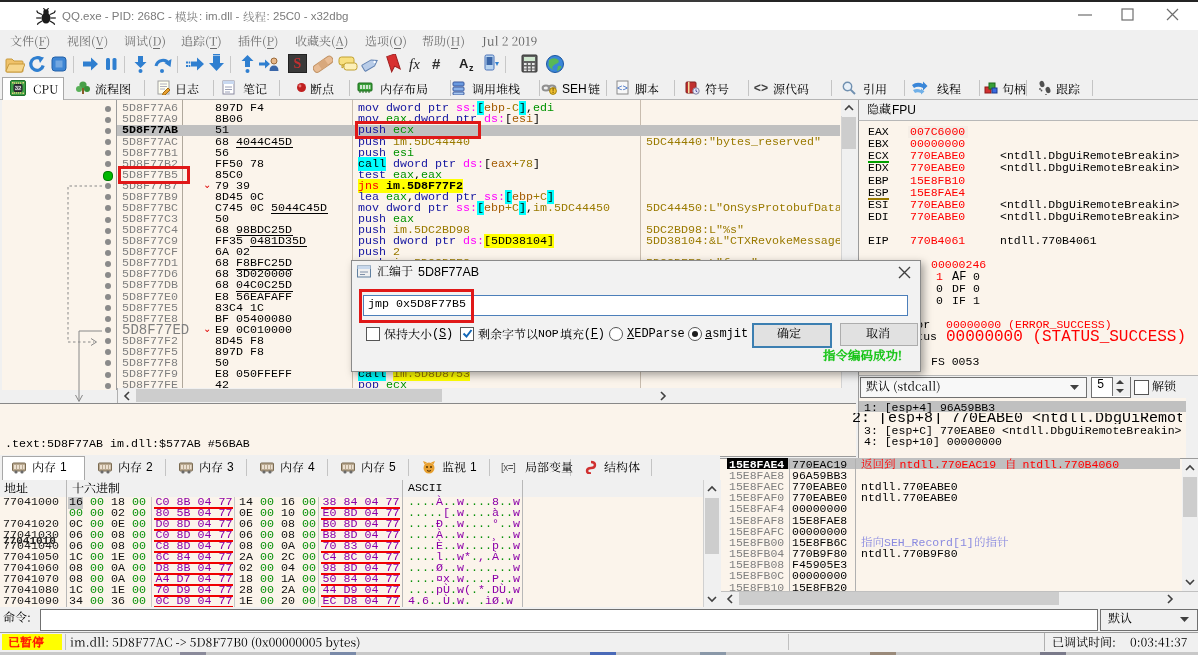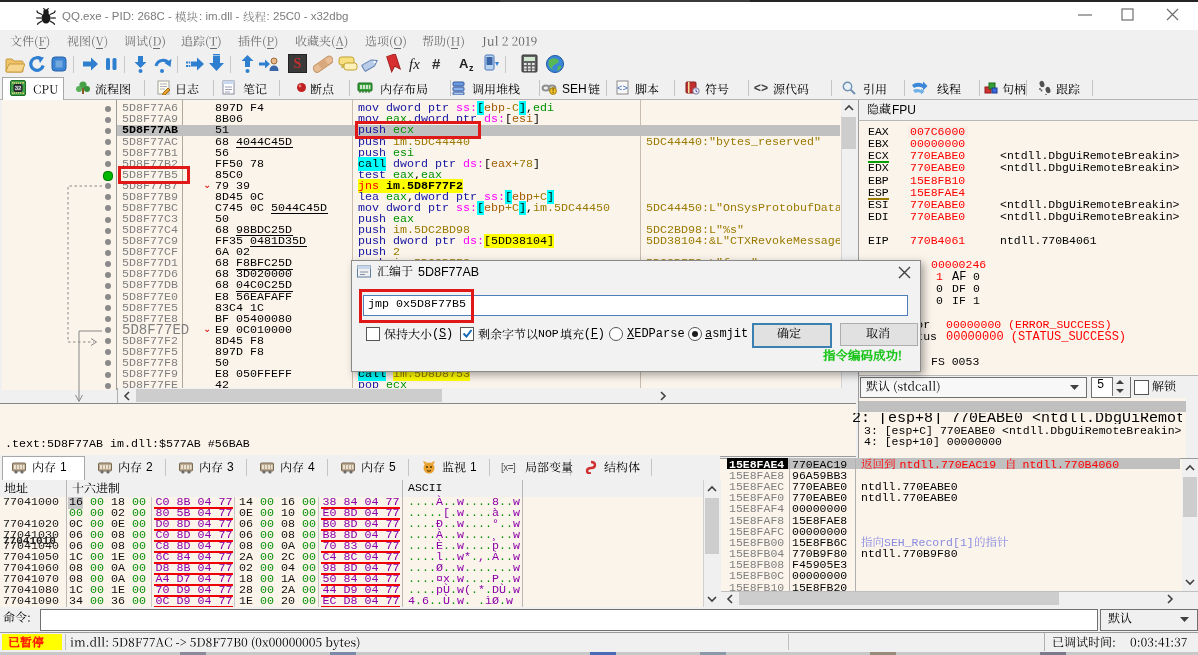--- a/index.html
+++ b/index.html
@@ -563,21 +563,21 @@
     <div style="position:absolute;left:936.0px;top:283.1px;font-family:'Liberation Mono';font-size:11.5px;color:#000;font-weight:normal;line-height:12px;white-space:pre;">0</div>
     <div style="position:absolute;left:952.0px;top:283.1px;font-family:'Liberation Mono';font-size:11.5px;color:#000;font-weight:normal;line-height:12px;white-space:pre;">DF</div>
     <div style="position:absolute;left:973.0px;top:283.1px;font-family:'Liberation Mono';font-size:11.5px;color:#000;font-weight:normal;line-height:12px;white-space:pre;">0</div>
     <div style="position:absolute;left:868.0px;top:295.2px;font-family:'Liberation Mono';font-size:11.5px;color:#000;font-weight:normal;line-height:12px;white-space:pre;">CF</div>
     <div style="position:absolute;left:936.0px;top:295.2px;font-family:'Liberation Mono';font-size:11.5px;color:#000;font-weight:normal;line-height:12px;white-space:pre;">0</div>
     <div style="position:absolute;left:952.0px;top:295.2px;font-family:'Liberation Mono';font-size:11.5px;color:#000;font-weight:normal;line-height:12px;white-space:pre;">IF</div>
     <div style="position:absolute;left:973.0px;top:295.2px;font-family:'Liberation Mono';font-size:11.5px;color:#000;font-weight:normal;line-height:12px;white-space:pre;">1</div>
     <div style="position:absolute;left:868.0px;top:319.3px;font-family:'Liberation Mono';font-size:11.5px;color:#000;font-weight:normal;line-height:12px;white-space:pre;">LastError</div>
     <div style="position:absolute;left:946.0px;top:319.3px;font-family:'Liberation Mono';font-size:11.5px;color:#ff0000;font-weight:normal;line-height:12px;white-space:pre;">00000000&nbsp;(ERROR_SUCCESS)</div>
     <div style="position:absolute;left:868.0px;top:331.4px;font-family:'Liberation Mono';font-size:11.5px;color:#000;font-weight:normal;line-height:12px;white-space:pre;">LastStatus</div>
-    <div style="position:absolute;left:946.0px;top:331.4px;font-family:'Liberation Mono';font-size:12px;color:#ff0000;font-weight:normal;line-height:12px;white-space:pre;">00000000&nbsp;(STATUS_SUCCESS)</div>
+    <div style="position:absolute;left:946.0px;top:331.4px;font-family:'Liberation Mono';font-size:16px;color:#ff0000;font-weight:normal;line-height:12px;white-space:pre;">00000000&nbsp;(STATUS_SUCCESS)</div>
     <div style="position:absolute;left:868.0px;top:355.5px;font-family:'Liberation Mono';font-size:11.5px;color:#000;font-weight:normal;line-height:12px;white-space:pre;">GS&nbsp;002B</div>
     <div style="position:absolute;left:931.0px;top:355.5px;font-family:'Liberation Mono';font-size:11.5px;color:#000;font-weight:normal;line-height:12px;white-space:pre;">FS&nbsp;0053</div>
     <div style="position:absolute;left:858.0px;top:375.0px;width:340.0px;height:23.0px;background:#f0f0f0;border-left:1px solid #9b9b9b;border-top:1px solid #b8b8b8"></div>
     <div style="position:absolute;left:860.0px;top:377.0px;width:225.0px;height:19.0px;background:#f8f8f8;border:1px solid #707070"></div>
     <svg style="position:absolute;left:866.0px;top:380.0px;overflow:visible;" width="75" height="15">
       <path transform="translate(0,10.6)" d="M3.7 -2.0 3.5 -1.9C3.8 -1.5 4.1 -0.7 4.1 -0.2C4.7 0.4 5.4 -0.9 3.7 -2.0ZM4.9 -2.3 4.8 -2.2C5.1 -1.9 5.4 -1.3 5.5 -0.9C6.1 -0.3 6.7 -1.6 4.9 -2.3ZM2.6 -1.7 2.4 -1.7C2.5 -1.1 2.6 -0.3 2.5 0.3C3.0 1.0 3.9 -0.3 2.6 -1.7ZM1.5 -1.6 1.3 -1.6C1.3 -1.0 1.0 -0.2 0.7 0.1C0.4 0.3 0.3 0.5 0.5 0.8C0.6 1.0 1.1 0.9 1.3 0.7C1.6 0.3 1.8 -0.5 1.5 -1.6ZM2.0 -8.4 1.8 -8.4C2.1 -7.9 2.3 -7.1 2.3 -6.6C2.8 -6.1 3.3 -7.1 2.0 -8.4ZM9.3 -9.3 9.1 -9.3C9.5 -8.8 10.0 -8.1 10.1 -7.5C10.8 -6.9 11.5 -8.4 9.3 -9.3ZM5.1 -8.2 4.3 -8.5C4.3 -8.0 4.1 -7.0 3.9 -6.4L4.1 -6.4C4.4 -6.9 4.7 -7.5 4.9 -7.9C5.0 -7.9 5.1 -7.9 5.1 -8.0V-5.9H3.7V-9.0H5.1ZM1.7 -5.2V-5.5H3.0V-4.4H0.9L0.9 -4.0H3.0V-2.9C1.9 -2.8 1.0 -2.7 0.5 -2.7L0.9 -1.7C1.0 -1.8 1.1 -1.8 1.1 -2.0C3.4 -2.4 5.1 -2.7 6.3 -3.0L6.3 -3.2L3.8 -2.9V-4.0H5.8C6.0 -4.0 6.1 -4.1 6.1 -4.2C5.8 -4.5 5.3 -4.9 5.3 -4.9L4.8 -4.4H3.8V-5.5H5.1V-5.1H5.2C5.5 -5.1 5.8 -5.3 5.8 -5.4V-8.9C6.0 -9.0 6.2 -9.0 6.3 -9.1L5.4 -9.8L5.0 -9.4H1.7L1.0 -9.7V-5.0H1.1C1.4 -5.0 1.7 -5.1 1.7 -5.2ZM3.1 -5.9H1.7V-9.0H3.1ZM10.6 -6.9 10.1 -6.3H8.6C8.6 -7.3 8.7 -8.3 8.7 -9.5C8.9 -9.5 9.1 -9.6 9.1 -9.8L7.9 -9.9C7.9 -8.6 7.9 -7.4 7.8 -6.3H6.0L6.1 -6.0H7.8C7.6 -2.9 7.0 -0.9 4.9 0.8L5.1 0.9C7.7 -0.6 8.4 -2.7 8.6 -5.8C8.8 -2.9 9.4 -0.7 10.9 0.8C11.1 0.5 11.3 0.3 11.6 0.3L11.7 0.1C10.1 -1.1 9.1 -3.2 8.8 -6.0H11.2C11.3 -6.0 11.5 -6.0 11.5 -6.1C11.1 -6.5 10.6 -6.9 10.6 -6.9Z M13.6 -10.0 13.5 -9.9C14.0 -9.4 14.7 -8.5 14.9 -7.8C15.7 -7.3 16.3 -9.0 13.6 -10.0ZM14.9 -6.4C15.1 -6.4 15.3 -6.5 15.3 -6.6L14.6 -7.2L14.2 -6.8H12.4L12.6 -6.5H14.1V-1.2C14.1 -1.0 14.1 -0.9 13.7 -0.7L14.2 0.2C14.4 0.2 14.5 0.1 14.6 -0.1C15.6 -1.3 16.5 -2.4 16.9 -2.9L16.8 -3.1C16.1 -2.5 15.5 -1.9 14.9 -1.5ZM19.7 -9.4C20.0 -9.5 20.1 -9.6 20.1 -9.8L18.9 -9.9C18.9 -5.9 19.0 -2.1 15.1 0.7L15.3 0.9C18.5 -1.0 19.3 -3.5 19.6 -6.2C19.9 -3.4 20.7 -0.8 22.8 0.9C22.9 0.5 23.2 0.3 23.6 0.2L23.6 0.1C20.8 -1.8 20.0 -4.7 19.7 -8.0Z M29.0 -3.6C29.0 -5.9 29.5 -7.4 31.1 -9.6L30.9 -9.8C29.0 -8.0 28.2 -6.0 28.2 -3.6C28.2 -1.2 29.0 0.7 30.9 2.6L31.1 2.4C29.5 0.2 29.0 -1.4 29.0 -3.6Z M34.1 0.2C35.7 0.2 36.6 -0.6 36.6 -1.7C36.6 -2.5 36.1 -3.1 34.9 -3.5L34.3 -3.7C33.4 -4.0 33.0 -4.3 33.0 -4.9C33.0 -5.5 33.5 -6.0 34.4 -6.0C34.8 -6.0 35.1 -5.9 35.5 -5.7L35.7 -4.5H36.2L36.3 -5.8C35.7 -6.2 35.1 -6.4 34.4 -6.4C33.0 -6.4 32.2 -5.6 32.2 -4.6C32.2 -3.7 32.8 -3.2 33.8 -2.8L34.4 -2.6C35.4 -2.3 35.7 -1.9 35.7 -1.4C35.7 -0.7 35.1 -0.2 34.1 -0.2C33.6 -0.2 33.2 -0.3 32.9 -0.4L32.6 -1.7H32.1V-0.3C32.7 0.0 33.3 0.2 34.1 0.2Z M39.9 0.2C40.6 0.2 41.0 -0.0 41.4 -0.4L41.2 -0.6C40.9 -0.5 40.6 -0.3 40.3 -0.3C39.8 -0.3 39.5 -0.7 39.5 -1.4V-5.7H41.2V-6.2H39.5L39.5 -8.1H38.9L38.5 -6.2L37.3 -6.1V-5.7H38.5V-2.5C38.5 -2.1 38.5 -1.8 38.5 -1.4C38.5 -0.3 38.9 0.2 39.9 0.2Z M46.7 0.1 48.8 0.0V-0.3L47.6 -0.4V-7.7L47.7 -9.6L47.5 -9.7L45.6 -9.3V-9.0L46.7 -8.9V-5.5C46.1 -6.1 45.5 -6.4 44.9 -6.4C43.3 -6.4 42.1 -5.1 42.1 -3.0C42.1 -1.1 43.2 0.2 44.7 0.2C45.5 0.2 46.2 -0.1 46.7 -0.8ZM46.7 -1.2C46.2 -0.6 45.7 -0.4 45.1 -0.4C44.0 -0.4 43.2 -1.2 43.2 -3.0C43.2 -5.0 44.1 -5.8 45.2 -5.8C45.7 -5.8 46.1 -5.6 46.7 -5.1Z M52.6 0.2C53.8 0.2 54.5 -0.3 55.0 -1.1L54.8 -1.3C54.3 -0.7 53.7 -0.4 53.0 -0.4C51.6 -0.4 50.7 -1.4 50.7 -3.1C50.7 -4.9 51.6 -6.0 52.8 -6.0C53.1 -6.0 53.4 -5.9 53.7 -5.8L53.9 -5.0C54.0 -4.5 54.2 -4.4 54.5 -4.4C54.8 -4.4 54.9 -4.5 55.0 -4.8C54.7 -5.7 53.9 -6.4 52.8 -6.4C51.1 -6.4 49.6 -5.2 49.6 -3.0C49.6 -1.0 50.9 0.2 52.6 0.2Z M61.0 0.2C61.5 0.2 61.8 -0.0 62.1 -0.4L61.9 -0.6C61.7 -0.4 61.6 -0.3 61.4 -0.3C61.0 -0.3 60.9 -0.5 60.9 -1.3V-4.3C60.9 -5.7 60.2 -6.4 58.8 -6.4C57.4 -6.4 56.5 -5.8 56.3 -4.8C56.4 -4.5 56.6 -4.4 56.8 -4.4C57.1 -4.4 57.3 -4.5 57.4 -5.0L57.6 -5.8C57.9 -5.9 58.2 -6.0 58.5 -6.0C59.5 -6.0 59.9 -5.6 59.9 -4.3V-3.8C59.4 -3.7 58.8 -3.5 58.3 -3.4C56.7 -2.9 56.1 -2.3 56.1 -1.4C56.1 -0.4 56.9 0.2 57.8 0.2C58.7 0.2 59.2 -0.2 59.9 -1.0C60.0 -0.3 60.3 0.2 61.0 0.2ZM59.9 -1.4C59.1 -0.6 58.7 -0.4 58.2 -0.4C57.6 -0.4 57.1 -0.8 57.1 -1.5C57.1 -2.2 57.5 -2.7 58.5 -3.1C58.9 -3.2 59.4 -3.4 59.9 -3.5Z M63.7 0.0H65.8V-0.3L64.8 -0.4L64.7 -2.7V-7.7L64.8 -9.6L64.6 -9.7L62.7 -9.3V-9.0L63.7 -8.9V-2.7L63.7 -0.4L62.6 -0.3V0.0Z M67.7 0.0H69.8V-0.3L68.8 -0.4L68.7 -2.7V-7.7L68.8 -9.6L68.6 -9.7L66.7 -9.3V-9.0L67.8 -8.9V-2.7L67.7 -0.4L66.6 -0.3V0.0Z M72.7 -3.6C72.7 -1.4 72.2 0.2 70.6 2.4L70.8 2.6C72.6 0.7 73.5 -1.2 73.5 -3.6C73.5 -6.0 72.6 -8.0 70.8 -9.8L70.6 -9.6C72.1 -7.5 72.7 -5.9 72.7 -3.6Z" fill="#000"></path>
     </svg>
     <svg style="position:absolute;left:1066px;top:377px;" width="18" height="19" viewBox="0 0 18 19">
       <path d="M4 8 L13 8 L8.5 13 Z" fill="#404040"></path>
     </svg>
@@ -590,20 +590,21 @@
     <svg style="position:absolute;left:1112px;top:387px;" width="16" height="9" viewBox="0 0 16 9">
       <path d="M4 2 L12 2 L8 6 Z" fill="#404040"></path>
     </svg>
     <div style="position:absolute;left:1134.0px;top:380.0px;width:13.0px;height:13.0px;background:#fff;border:1px solid #555"></div>
     <svg style="position:absolute;left:1152.0px;top:380.0px;overflow:visible;" width="24" height="15">
       <path transform="translate(0,10.6)" d="M3.8 -2.9V-4.6H4.8V-2.9ZM3.5 -9.7 2.4 -10.1C2.0 -8.5 1.2 -7.0 0.5 -6.0L0.7 -5.9C0.9 -6.1 1.2 -6.4 1.4 -6.7V-4.5C1.4 -2.7 1.3 -0.8 0.5 0.8L0.7 0.9C1.5 -0.1 1.9 -1.3 2.0 -2.5H3.1V-0.3H3.2C3.6 -0.3 3.8 -0.5 3.8 -0.5V-2.5H4.8V-0.1C4.8 0.0 4.8 0.1 4.6 0.1C4.4 0.1 3.5 0.0 3.5 0.0V0.2C3.9 0.3 4.1 0.3 4.3 0.5C4.4 0.6 4.4 0.7 4.5 0.9C5.4 0.9 5.5 0.5 5.5 -0.1V-6.4C5.8 -6.4 6.0 -6.5 6.1 -6.6L5.1 -7.4L4.7 -6.9H3.6C4.1 -7.3 4.6 -8.0 4.9 -8.4C5.1 -8.4 5.3 -8.4 5.3 -8.5L4.5 -9.3L4.0 -8.8H2.8L3.0 -9.5C3.3 -9.5 3.4 -9.6 3.5 -9.7ZM3.1 -2.9H2.0C2.1 -3.5 2.1 -4.0 2.1 -4.5V-4.6H3.1ZM3.8 -4.9V-6.5H4.8V-4.9ZM3.1 -4.9H2.1V-6.5H3.1ZM1.8 -7.1C2.1 -7.5 2.3 -8.0 2.6 -8.5H4.0C3.8 -8.0 3.5 -7.3 3.2 -6.9H2.2ZM9.4 -5.5 8.3 -5.6V-4.0H6.9C7.1 -4.3 7.2 -4.6 7.3 -5.0C7.6 -5.0 7.7 -5.1 7.8 -5.2L6.7 -5.5C6.5 -4.4 6.1 -3.3 5.6 -2.6L5.8 -2.4C6.1 -2.8 6.5 -3.2 6.7 -3.6H8.3V-1.9H5.7L5.8 -1.6H8.3V0.9H8.4C8.7 0.9 9.0 0.7 9.0 0.6V-1.6H11.4C11.6 -1.6 11.7 -1.6 11.7 -1.8C11.4 -2.1 10.8 -2.6 10.8 -2.6L10.3 -1.9H9.0V-3.6H11.1C11.3 -3.6 11.4 -3.7 11.4 -3.8C11.1 -4.2 10.5 -4.6 10.5 -4.6L10.0 -4.0H9.0V-5.2C9.3 -5.2 9.4 -5.4 9.4 -5.5ZM8.5 -9.2H5.7L5.8 -8.8H7.6C7.4 -7.4 6.9 -6.4 5.7 -5.6L5.7 -5.4C7.3 -6.1 8.2 -7.2 8.5 -8.8H10.3C10.3 -7.5 10.2 -6.8 10.0 -6.7C9.9 -6.6 9.8 -6.6 9.6 -6.6C9.4 -6.6 8.8 -6.6 8.5 -6.7V-6.5C8.8 -6.4 9.1 -6.3 9.3 -6.2C9.4 -6.1 9.4 -5.9 9.4 -5.7C9.8 -5.7 10.2 -5.8 10.5 -6.0C10.8 -6.3 11.0 -7.1 11.1 -8.7C11.3 -8.7 11.4 -8.8 11.5 -8.9L10.6 -9.6L10.2 -9.2Z M20.7 -5.3 19.5 -5.4C19.5 -2.5 19.4 -0.2 15.5 0.7L15.6 0.9C20.1 0.1 20.2 -2.2 20.3 -5.0C20.6 -5.0 20.7 -5.1 20.7 -5.3ZM20.2 -1.7 20.1 -1.5C21.0 -0.9 22.4 0.1 22.9 0.9C23.9 1.3 24.1 -0.6 20.2 -1.7ZM23.4 -9.3 22.3 -9.8C21.9 -8.8 21.5 -7.8 21.1 -7.2L21.3 -7.1C21.8 -7.6 22.5 -8.4 22.9 -9.1C23.2 -9.1 23.3 -9.2 23.4 -9.3ZM16.9 -9.7 16.7 -9.6C17.2 -9.0 17.8 -8.0 18.0 -7.3C18.7 -6.7 19.4 -8.3 16.9 -9.7ZM17.8 -1.8V-6.2H22.0V-1.8H22.1C22.4 -1.8 22.7 -2.0 22.7 -2.1V-6.0C23.0 -6.1 23.2 -6.2 23.3 -6.3L22.3 -7.0L21.9 -6.5H20.3V-9.7C20.5 -9.8 20.7 -9.9 20.7 -10.0L19.5 -10.1V-6.5H17.9L17.1 -6.9V-1.5H17.2C17.5 -1.5 17.8 -1.7 17.8 -1.8ZM14.9 -9.6C15.2 -9.6 15.3 -9.7 15.4 -9.9L14.1 -10.2C13.8 -8.9 13.0 -6.7 12.4 -5.5L12.5 -5.4C12.7 -5.7 12.9 -5.9 13.1 -6.2L13.1 -6.0H14.2V-4.0H12.5L12.6 -3.6H14.2V-0.9C14.2 -0.7 14.1 -0.6 13.7 -0.4L14.3 0.6C14.4 0.5 14.6 0.3 14.6 0.1C15.4 -0.7 16.2 -1.5 16.6 -2.0L16.4 -2.1L14.9 -1.1V-3.6H16.5C16.7 -3.6 16.8 -3.7 16.8 -3.8C16.5 -4.2 15.9 -4.7 15.9 -4.7L15.4 -4.0H14.9V-6.0H16.3C16.5 -6.0 16.6 -6.0 16.6 -6.2C16.3 -6.5 15.7 -6.9 15.7 -6.9L15.2 -6.3H13.2C13.5 -6.8 13.9 -7.4 14.2 -8.0H16.5C16.7 -8.0 16.8 -8.1 16.9 -8.2C16.5 -8.5 16.0 -9.0 16.0 -9.0L15.5 -8.4H14.4C14.6 -8.8 14.8 -9.2 14.9 -9.6Z" fill="#000"></path>
     </svg>
     <div style="position:absolute;left:858.0px;top:398.0px;width:340.0px;height:60.0px;background:#fbf4eb;border-left:1px solid #9b9b9b"></div>
     <div style="position:absolute;left:1186.0px;top:398.0px;width:12.0px;height:60.0px;background:#f0f0f0"></div>
     <div style="position:absolute;left:859.0px;top:400.8px;width:327.0px;height:11.5px;background:#c0c0c0"></div>
+    <div style="position:absolute;left:864.0px;top:401.8px;font-family:'Liberation Mono';font-size:11.5px;color:#000;font-weight:normal;line-height:11px;white-space:pre;width:330px;overflow:hidden">1:&nbsp;[esp+4]&nbsp;96A59BB3</div>
     <div style="position:absolute;left:852px;top:413.2px;font-family:'Liberation Mono';font-size:15px;color:#000;font-weight:normal;line-height:11px;white-space:pre;width:330px;overflow:hidden">2:&nbsp;[esp+8]&nbsp;770EABE0&nbsp;&lt;ntdll.DbgUiRemoteBreakin&gt;</div>
     <div style="position:absolute;left:864.0px;top:424.5px;font-family:'Liberation Mono';font-size:11.5px;color:#000;font-weight:normal;line-height:11px;white-space:pre;width:330px;overflow:hidden">3:&nbsp;[esp+C]&nbsp;770EABE0&nbsp;&lt;ntdll.DbgUiRemoteBreakin&gt;</div>
     <div style="position:absolute;left:864.0px;top:435.9px;font-family:'Liberation Mono';font-size:11.5px;color:#000;font-weight:normal;line-height:11px;white-space:pre;width:330px;overflow:hidden">4:&nbsp;[esp+10]&nbsp;00000000</div>
     <div style="position:absolute;left:720.0px;top:458.0px;width:478.0px;height:148.0px;background:#fbf4eb;border-top:1px solid #9b9b9b"></div>
     <div style="position:absolute;left:727.0px;top:457.8px;width:453.0px;height:11.5px;background:#c0c0c0"></div>
     <div style="position:absolute;left:727.0px;top:457.8px;width:61.0px;height:11.5px;background:#000"></div>
     <div style="position:absolute;left:729.0px;top:458.6px;font-family:'Liberation Mono';font-size:11.5px;color:#fff;font-weight:bold;line-height:11px;white-space:pre;">15E8FAE4</div>
     <div style="position:absolute;left:792.0px;top:458.6px;font-family:'Liberation Mono';font-size:11.5px;color:#000;font-weight:normal;line-height:11px;white-space:pre;">770EAC19</div>
     <svg style="position:absolute;left:861.0px;top:458.1px;overflow:visible;" width="34" height="14">
       <path transform="translate(0,10.1)" d="M1.2 -9.4 1.1 -9.4C1.6 -8.7 2.3 -7.7 2.4 -7.0C3.3 -6.4 3.9 -8.1 1.2 -9.4ZM5.9 -5.2 5.8 -5.1C6.3 -4.7 7.0 -4.1 7.6 -3.5C6.9 -2.4 5.9 -1.6 4.5 -0.9L4.6 -0.8C6.1 -1.3 7.3 -2.1 8.1 -3.0C8.8 -2.3 9.4 -1.6 9.7 -1.0C10.5 -0.5 10.8 -1.8 8.5 -3.6C9.1 -4.3 9.5 -5.2 9.8 -6.0C10.0 -6.1 10.2 -6.1 10.2 -6.2L9.4 -7.0L8.9 -6.5H5.5V-8.2C6.8 -8.2 8.6 -8.4 10.1 -8.7C10.2 -8.6 10.3 -8.6 10.5 -8.6L9.8 -9.5C8.3 -9.0 6.7 -8.6 5.5 -8.4L4.7 -8.7V-6.4C4.7 -4.7 4.6 -2.8 3.5 -1.3L3.6 -1.2C5.2 -2.6 5.5 -4.6 5.5 -6.1H8.9C8.7 -5.4 8.4 -4.7 8.0 -4.0C7.4 -4.4 6.8 -4.8 5.9 -5.2ZM2.1 -1.5C1.6 -1.1 0.9 -0.5 0.4 -0.1L1.1 0.7C1.2 0.7 1.2 0.6 1.2 0.5C1.5 -0.1 2.2 -0.9 2.4 -1.3C2.6 -1.4 2.7 -1.4 2.8 -1.3C3.9 0.1 5.0 0.5 7.2 0.5C8.4 0.5 9.4 0.5 10.5 0.5C10.5 0.2 10.7 -0.1 11.1 -0.1V-0.3C9.7 -0.2 8.7 -0.2 7.4 -0.2C5.3 -0.2 4.0 -0.4 3.0 -1.6C2.9 -1.6 2.9 -1.7 2.8 -1.7V-5.3C3.1 -5.4 3.3 -5.5 3.4 -5.5L2.4 -6.4L1.9 -5.8H0.4L0.5 -5.4H2.1Z M20.9 -0.6H13.5V-8.5H20.9ZM13.5 0.6V-0.2H20.9V0.7H21.0C21.3 0.7 21.7 0.5 21.7 0.4V-8.4C21.9 -8.4 22.1 -8.5 22.2 -8.6L21.2 -9.3L20.8 -8.9H13.6L12.8 -9.3V0.8H12.9C13.2 0.8 13.5 0.6 13.5 0.6ZM18.7 -3.2H15.9V-6.3H18.7ZM15.9 -2.2V-2.9H18.7V-2.1H18.8C19.0 -2.1 19.4 -2.3 19.4 -2.3V-6.2C19.6 -6.2 19.8 -6.3 19.9 -6.4L19.0 -7.1L18.5 -6.6H15.9L15.2 -7.0V-2.0H15.3C15.6 -2.0 15.9 -2.2 15.9 -2.2Z M33.9 -9.3 32.7 -9.4V-0.3C32.7 -0.1 32.7 -0.0 32.5 -0.0C32.2 -0.0 31.1 -0.1 31.1 -0.1V0.1C31.6 0.1 31.9 0.2 32.0 0.4C32.2 0.5 32.3 0.7 32.3 0.9C33.3 0.8 33.5 0.4 33.5 -0.2V-9.0C33.7 -9.0 33.9 -9.1 33.9 -9.3ZM31.7 -8.4 30.6 -8.5V-1.5H30.7C31.0 -1.5 31.3 -1.7 31.3 -1.8V-8.1C31.6 -8.1 31.7 -8.2 31.7 -8.4ZM29.0 -9.3 28.5 -8.6H23.6L23.7 -8.3H26.1C25.8 -7.6 24.9 -6.3 24.2 -5.8C24.1 -5.7 23.9 -5.7 23.9 -5.7L24.3 -4.6C24.4 -4.7 24.5 -4.7 24.6 -4.9C26.2 -5.2 27.7 -5.5 28.7 -5.7C28.8 -5.4 28.9 -5.2 29.0 -4.9C29.7 -4.3 30.3 -6.2 27.6 -7.4L27.5 -7.3C27.9 -6.9 28.3 -6.4 28.6 -5.9C27.0 -5.8 25.5 -5.6 24.6 -5.6C25.4 -6.2 26.3 -7.0 26.8 -7.7C27.0 -7.6 27.2 -7.7 27.2 -7.8L26.2 -8.3H29.7C29.9 -8.3 30.0 -8.3 30.0 -8.4C29.7 -8.8 29.0 -9.3 29.0 -9.3ZM28.7 -4.0 28.2 -3.4H27.0V-4.6C27.3 -4.6 27.4 -4.7 27.4 -4.9L26.2 -5.0V-3.4H23.8L23.9 -3.0H26.2V-0.8C25.0 -0.6 24.1 -0.4 23.5 -0.3L24.0 0.7C24.1 0.7 24.2 0.6 24.2 0.4C26.8 -0.3 28.7 -0.8 30.0 -1.3L30.0 -1.5L27.0 -0.9V-3.0H29.4C29.5 -3.0 29.6 -3.1 29.7 -3.2C29.3 -3.6 28.7 -4.0 28.7 -4.0Z" fill="#ff0000"></path>

